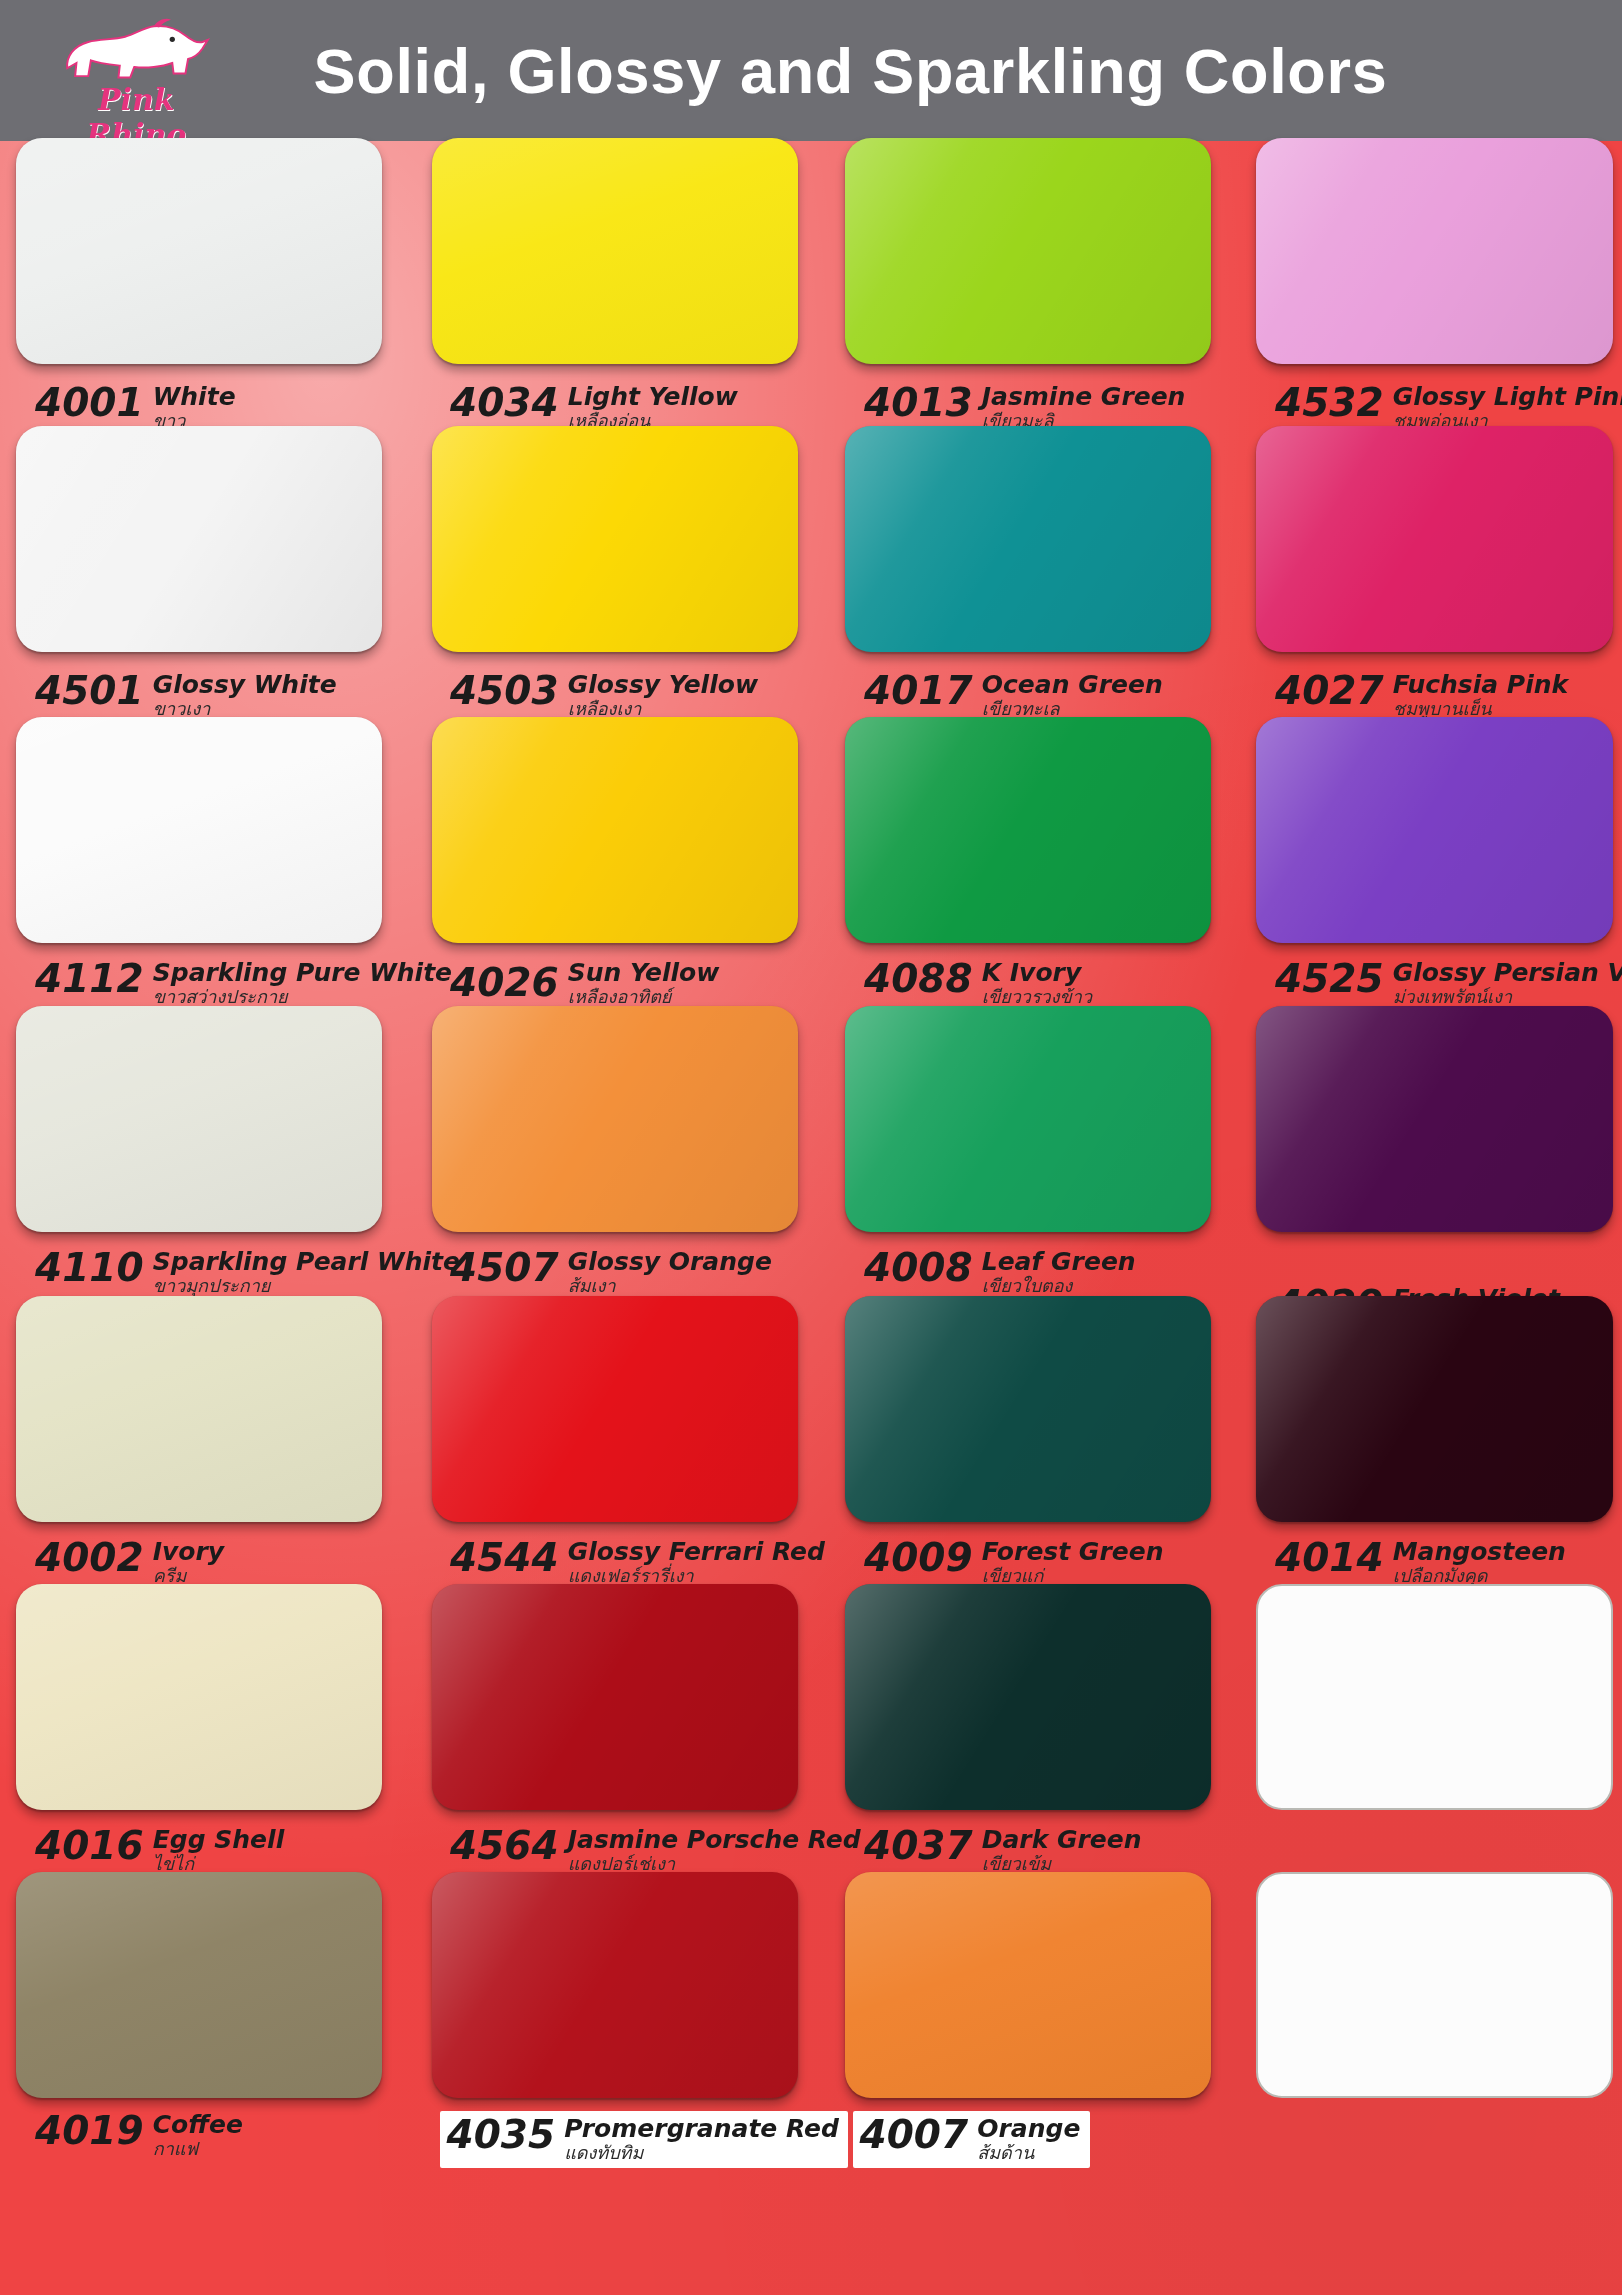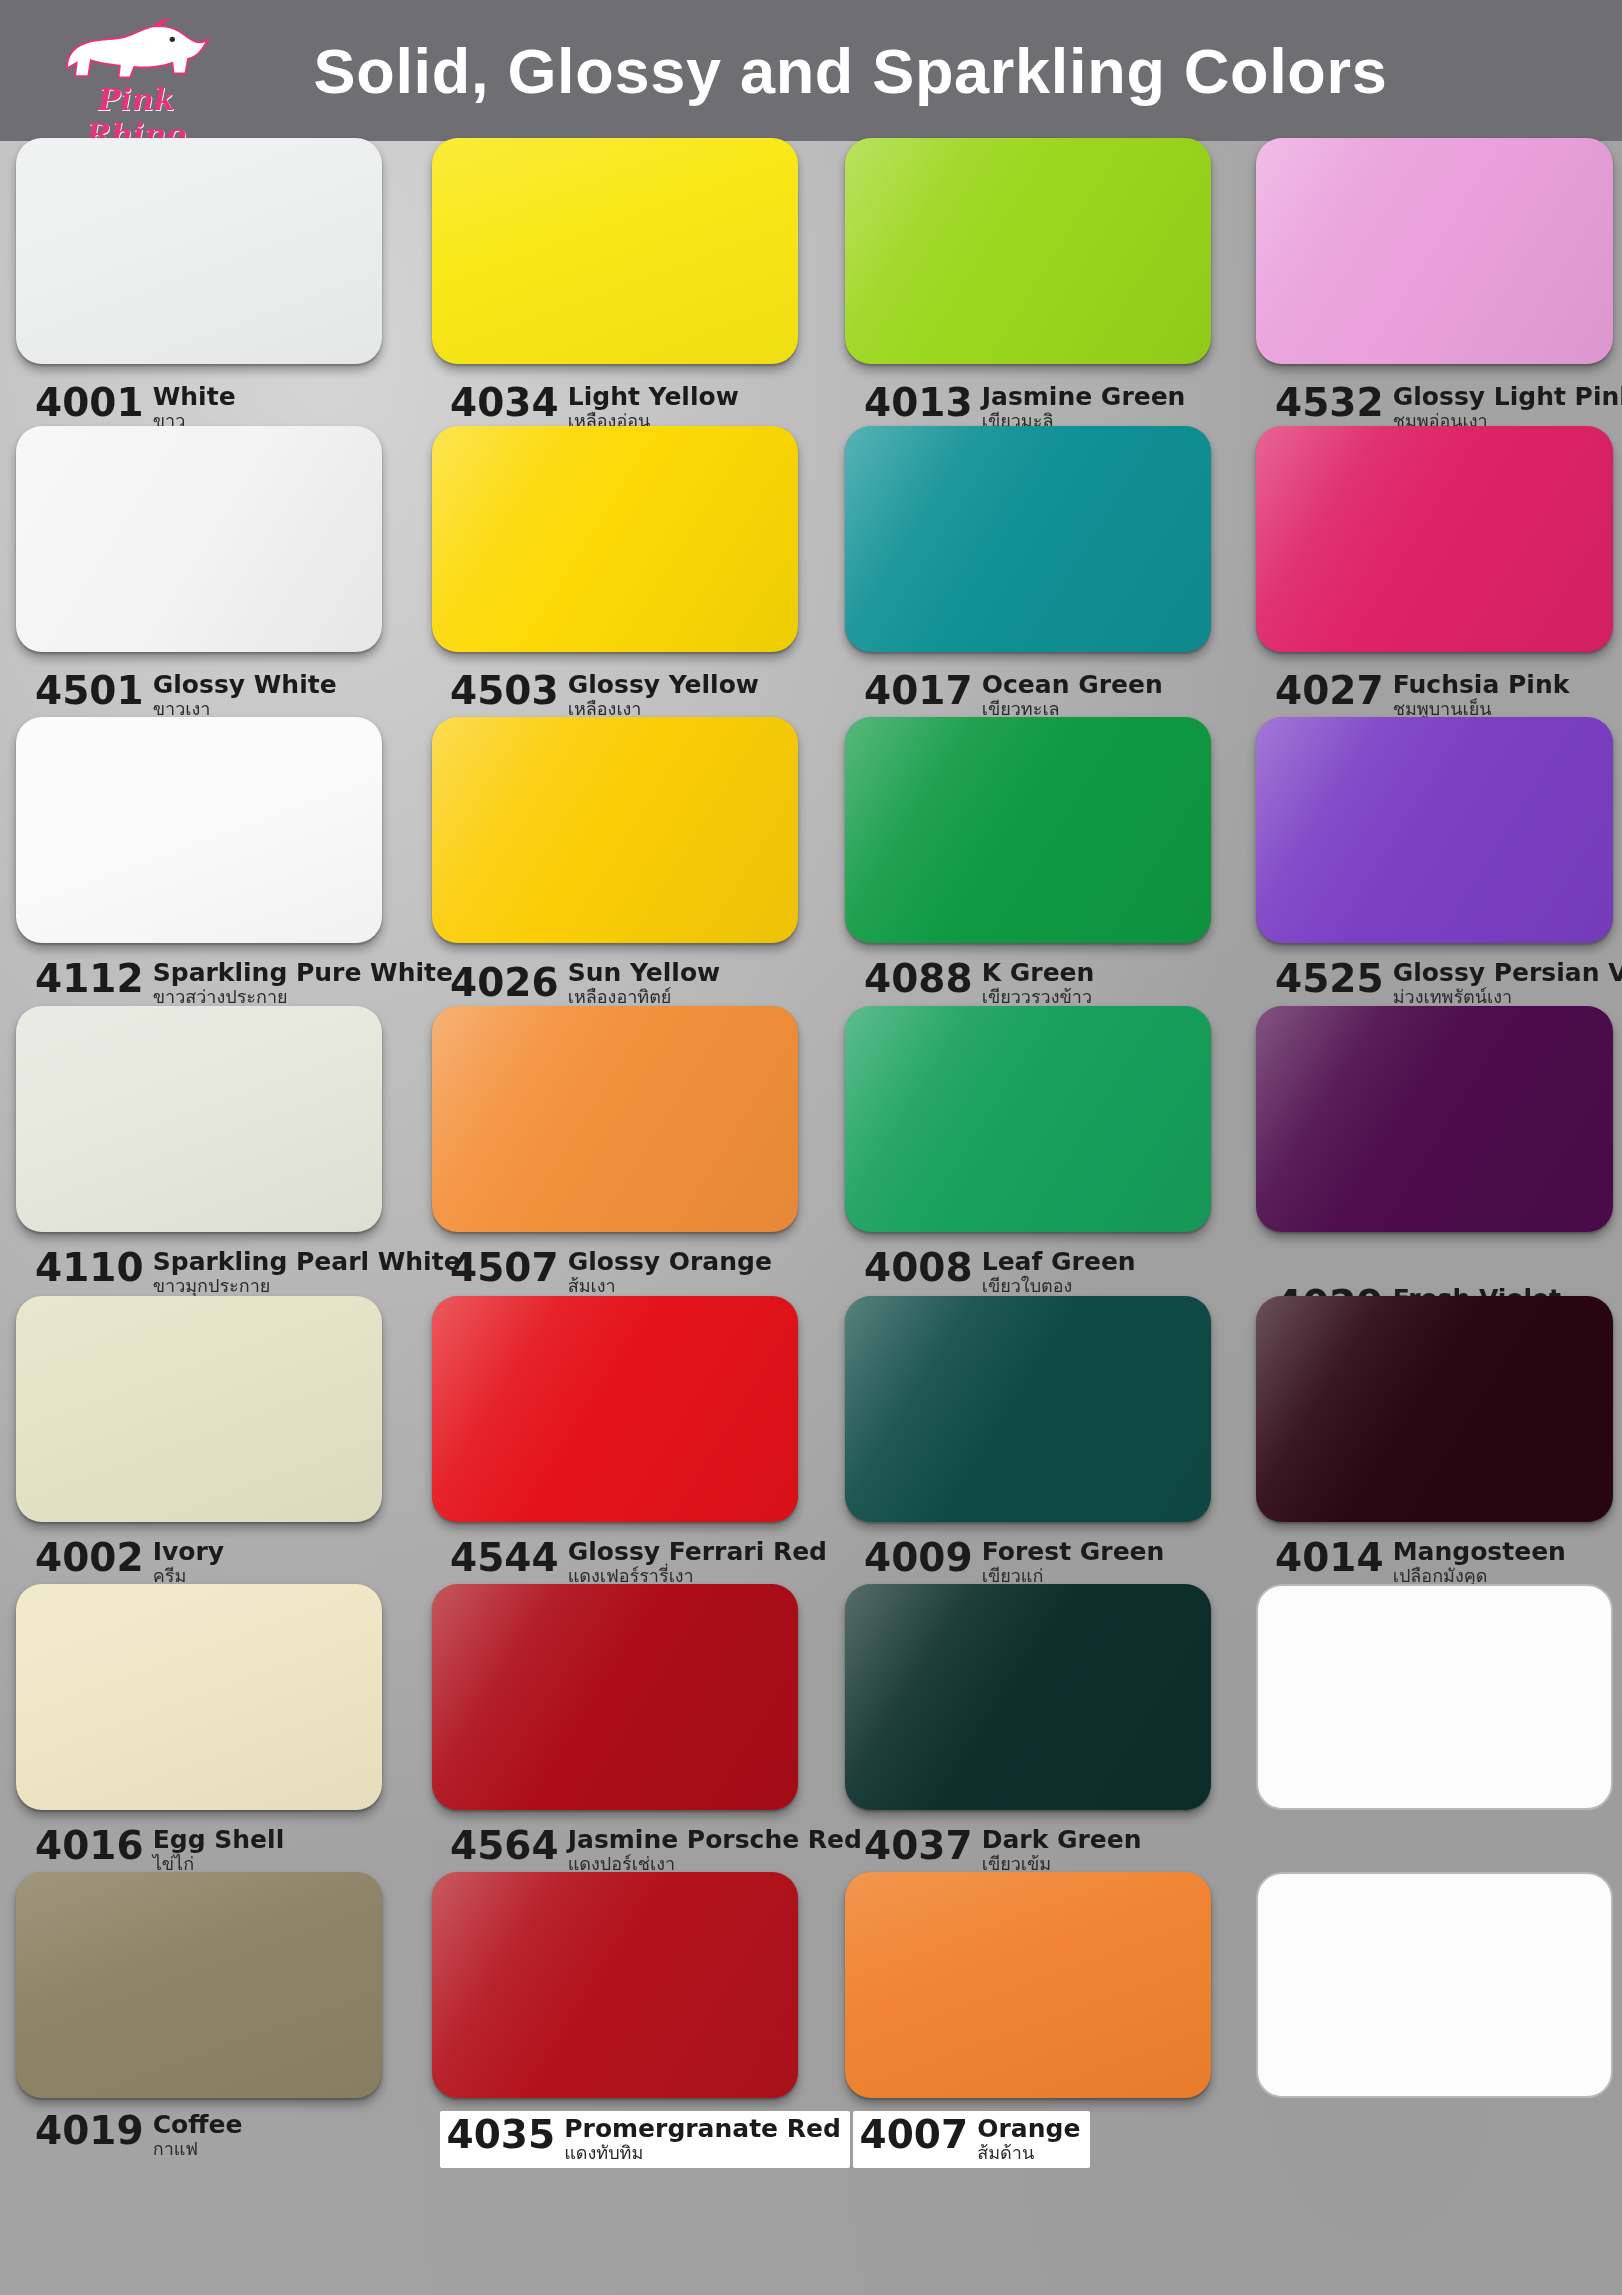--- a/index.html
+++ b/index.html
@@ -51,21 +51,22 @@
     font-weight: bold;
     font-size: 30px;
     text-shadow: 0.7px 0.7px 0 #ffffff;
   }
 
   
   #board {
     position: absolute;
     left: 0; top: 141px;
     width: 1622px; height: 2155px;
-    background: #a3a3a3;
+    background: #ef4444;
+    font-style: italic;
   }
   
   #board:before {
     content: "";
     position: absolute; inset: 0;
     background:
       radial-gradient(ellipse at 20% 10%, rgba(255,255,255,0.55), rgba(255,255,255,0) 55%),
       radial-gradient(ellipse at 85% 90%, rgba(0,0,0,0.05), rgba(0,0,0,0) 60%);
     pointer-events: none;
   }
@@ -257,21 +258,21 @@
         <div class="en">Sun Yellow</div>
         <div class="th">เหลืองอาทิตย์</div>
       </div>
     </div>
     <div class="chip gloss" style="left: 845px; top: 576px; width: 366px; height: 226px;">
       <div class="plate" style="background: rgb(15, 154, 67);"></div>
     </div>
     <div class="lbl" style="left: 864px; top: 818px;">
       <div class="code">4088</div>
       <div class="names">
-        <div class="en">K Green</div>
+        <div class="en">K Ivory</div>
         <div class="th">เขียววรวงข้าว</div>
       </div>
     </div>
     <div class="chip gloss" style="left: 1256px; top: 576px; width: 357px; height: 226px;">
       <div class="plate" style="background: rgb(123, 63, 196);"></div>
     </div>
     <div class="lbl" style="left: 1275px; top: 818px;">
       <div class="code">4525</div>
       <div class="names">
         <div class="en">Glossy Persian Violet</div>

